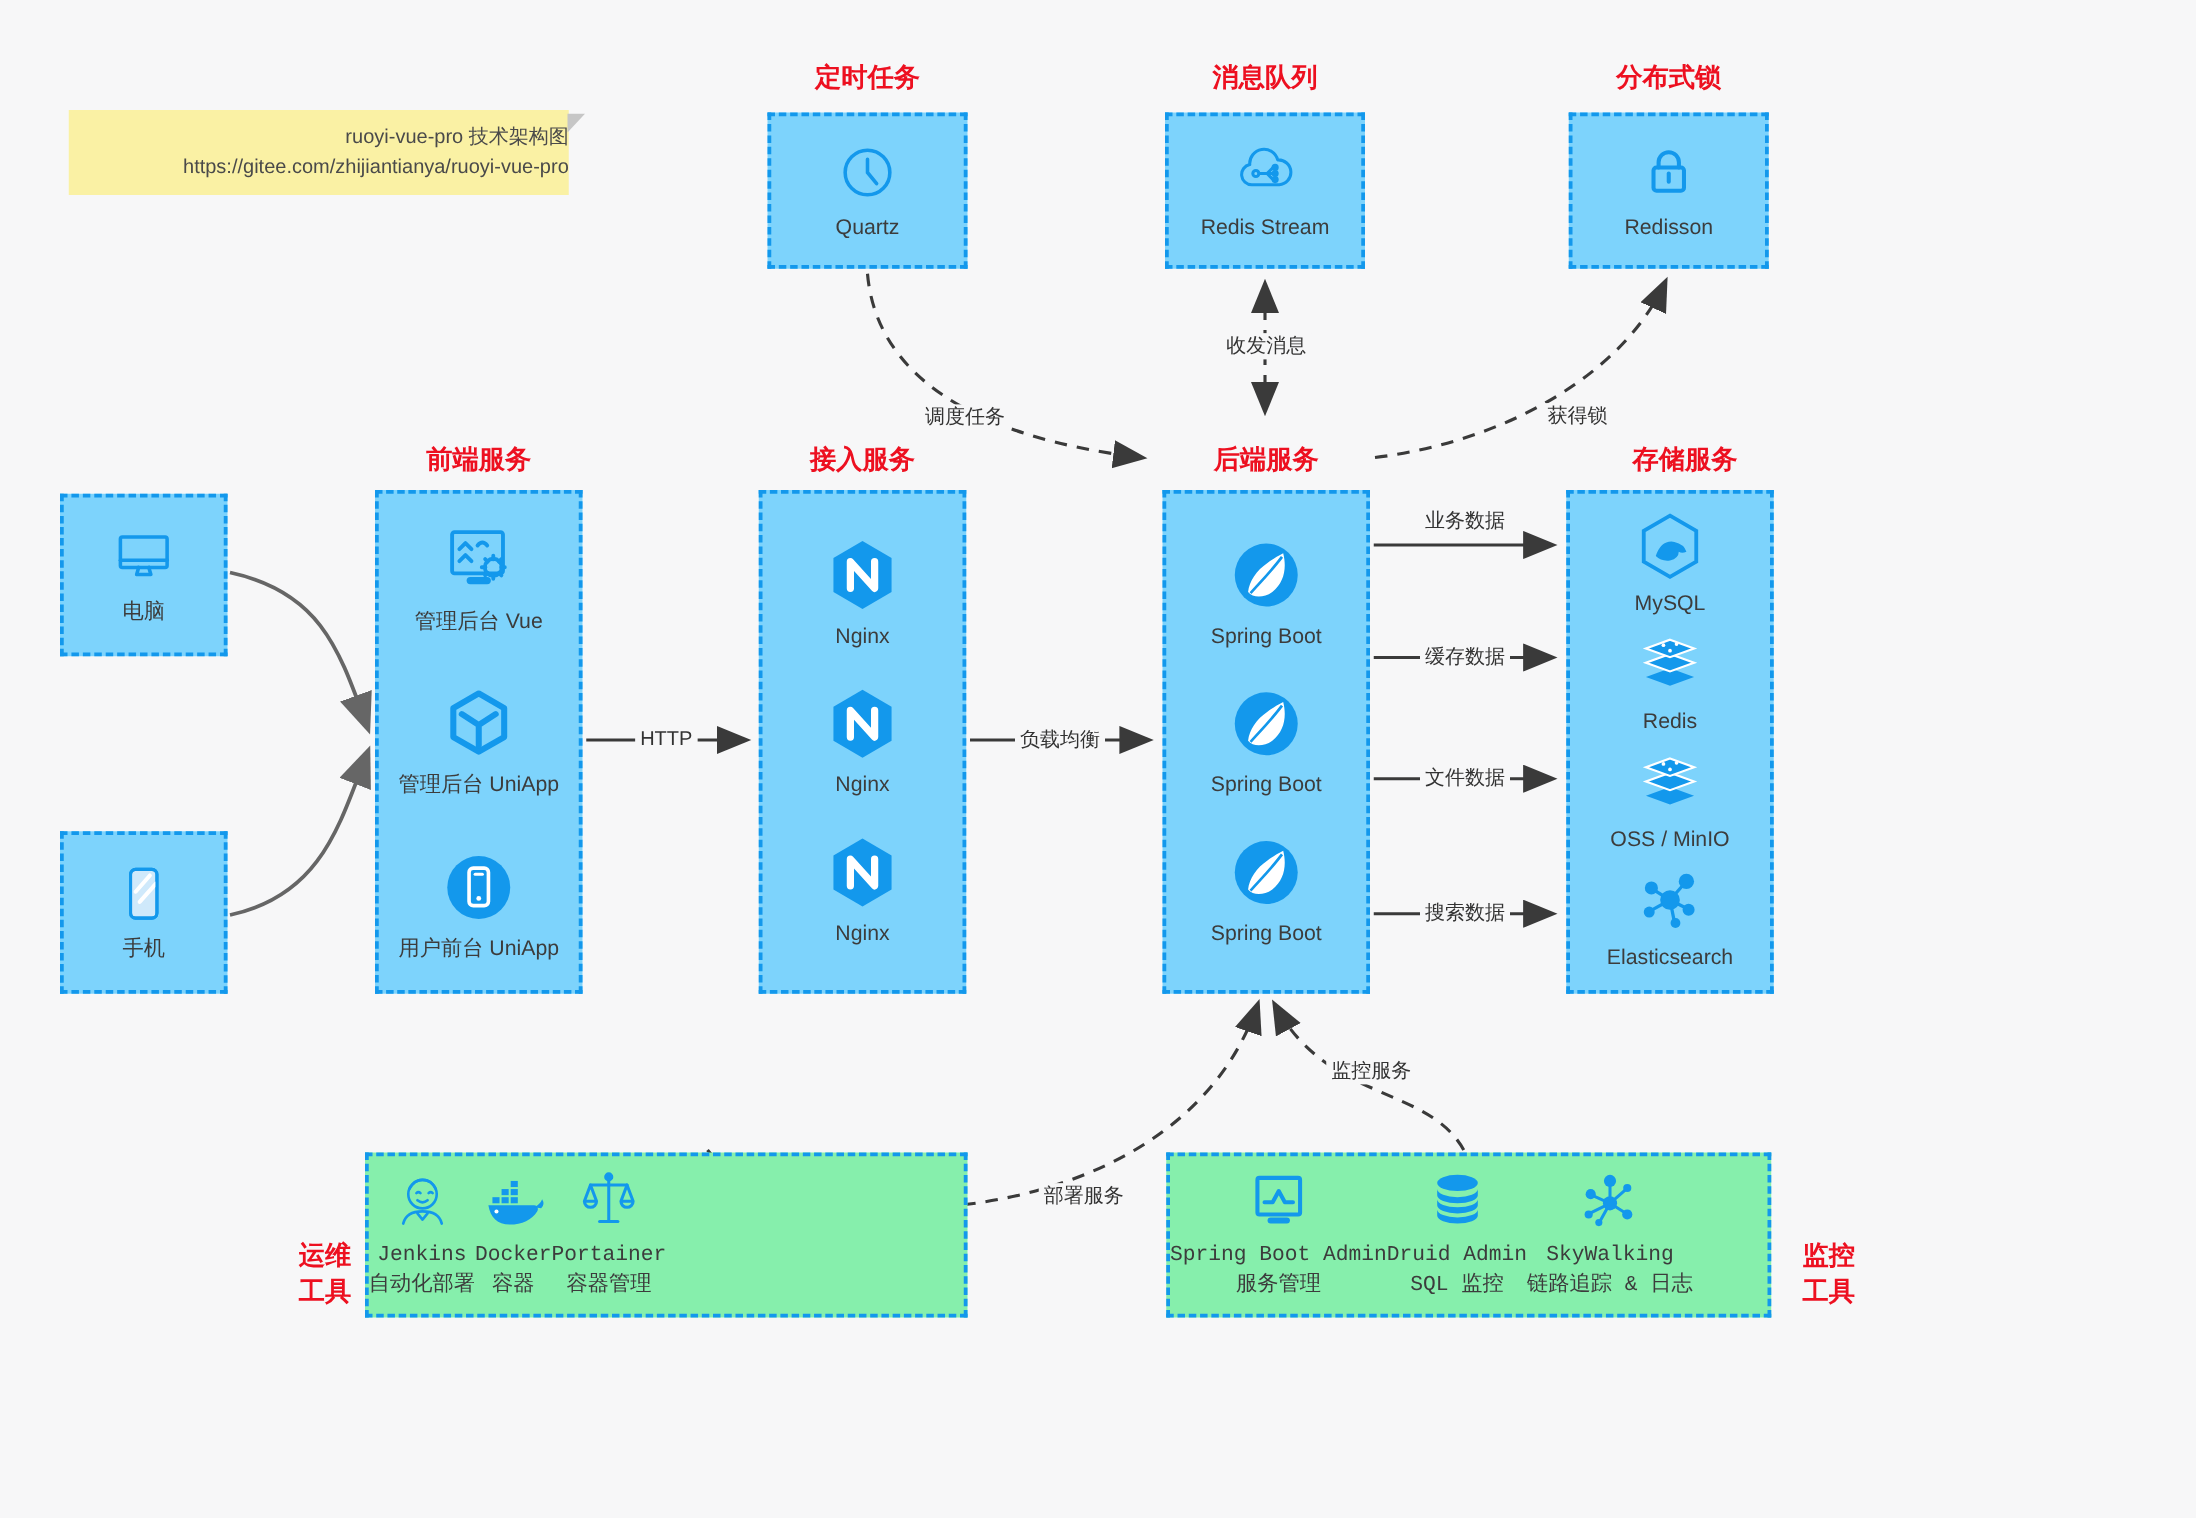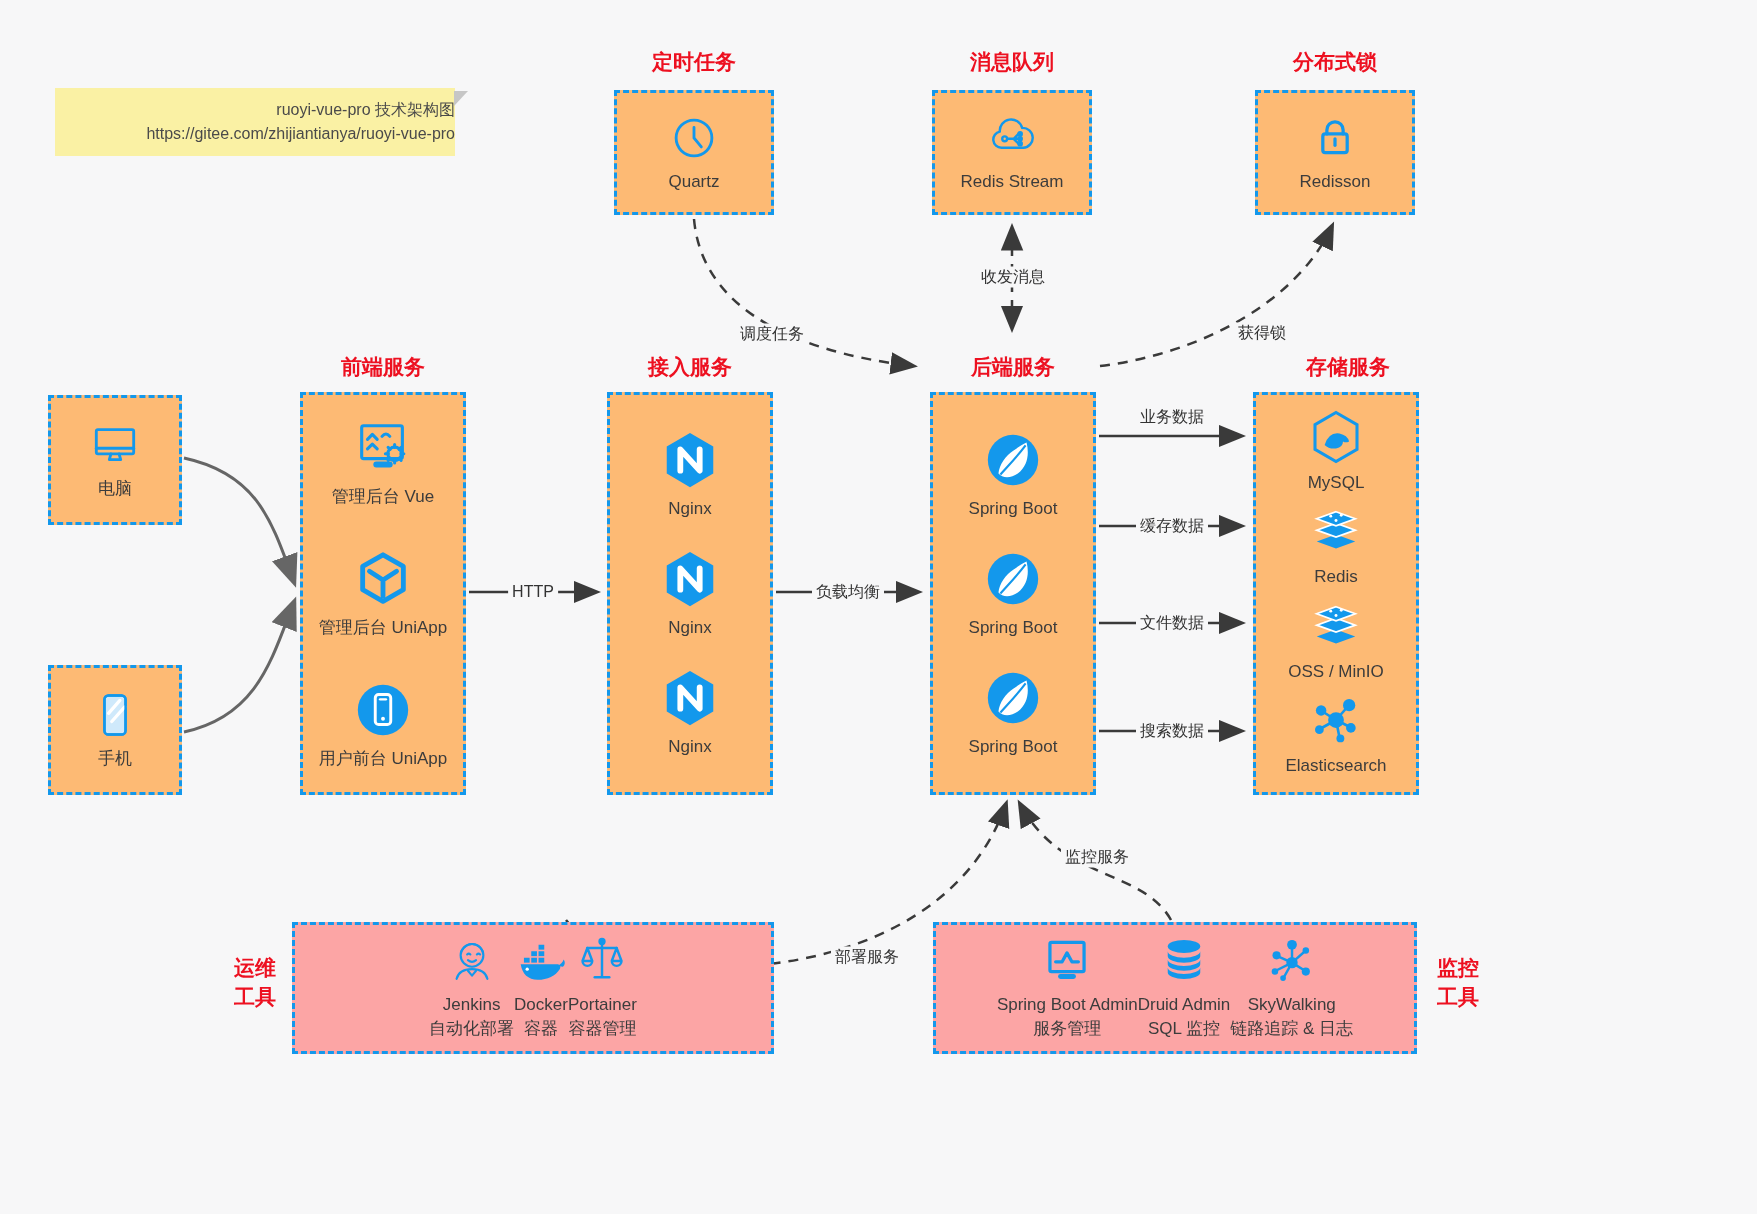--- a/index.html
+++ b/index.html
@@ -3,25 +3,25 @@
 <meta charset="utf-8">
 <style>
   html,body{margin:0;padding:0;background:#f7f7f8;font-family:"Liberation Sans","DejaVu Sans",sans-serif;}
   .stage{position:relative;width:1757px;height:1214px;background:#f7f7f8;overflow:hidden;}
   .wires{position:absolute;left:0;top:0;width:1757px;height:1214px;pointer-events:none;}
   .note{position:absolute;left:55px;top:88px;width:400px;height:68px;background:#faf1a4;color:#4a4a4a;
         font-size:16px;line-height:24px;padding:10px 0 0 14px;box-sizing:border-box;text-align:right;}
   .note-fold{position:absolute;right:-13px;top:3px;width:0;height:0;
         border-bottom:15px solid transparent;border-left:14px solid #c6c6c6;}
   .gtitle{position:absolute;transform:translateX(-50%);color:#ed1020;font-weight:bold;font-size:21px;white-space:nowrap;}
-  .gtitle2{position:absolute;color:#ed1020;font-weight:bold;font-size:21px;line-height:29px;text-align:left;white-space:pre-line;}
-  .dbox{position:absolute;background:#fdba74;border:3px dashed #1398ec;box-sizing:border-box;
+  .gtitle2{position:absolute;color:#ed1020;font-weight:bold;font-size:21px;line-height:29px;text-align:center;white-space:pre-line;margin-top:37px;}
+  .dbox{position:absolute;background:#7dd3fc;border:3px dashed #1398ec;box-sizing:border-box;
         display:flex;flex-direction:column;align-items:center;justify-content:space-around;}
-  .row-box{position:absolute;background:#fca5a5;border:3px dashed #1398ec;box-sizing:border-box;
-        display:flex;flex-direction:row;align-items:center;justify-content:center;}
+  .row-box{position:absolute;background:#86efac;border:3px dashed #1398ec;box-sizing:border-box;
+        display:flex;flex-direction:row;align-items:center;justify-content:flex-start;font-family:Liberation Mono, monospace;}
   .bitem{display:flex;flex-direction:column;align-items:center;gap:6px;}
   .bitem .lbl{font-size:17px;color:#3c3c3c;white-space:nowrap;text-align:center;line-height:24px;}
   .bitem svg{display:block;}
   .ic64 svg{width:62px;height:62px;}
   .ic56 svg{width:56px;height:56px;}
   .ic52 svg{width:52px;height:52px;}
   .alabel{position:absolute;transform:translate(-50%,-50%);font-size:16px;color:#333;
           background:#f7f7f8;padding:0 4px;white-space:nowrap;}
 </style>
 </head>

